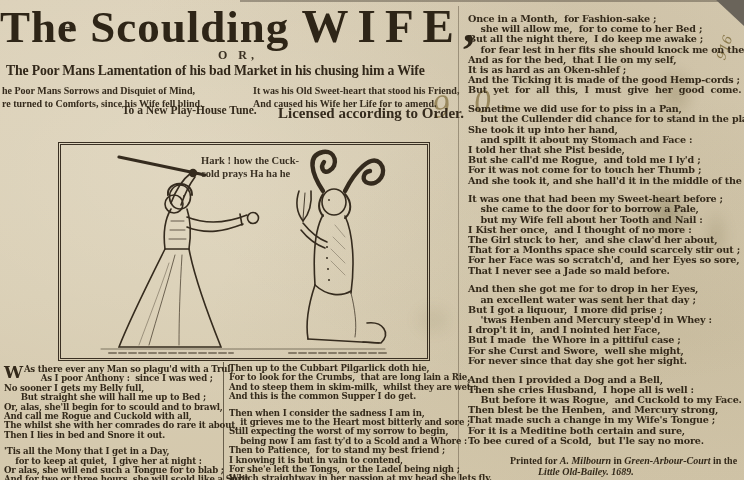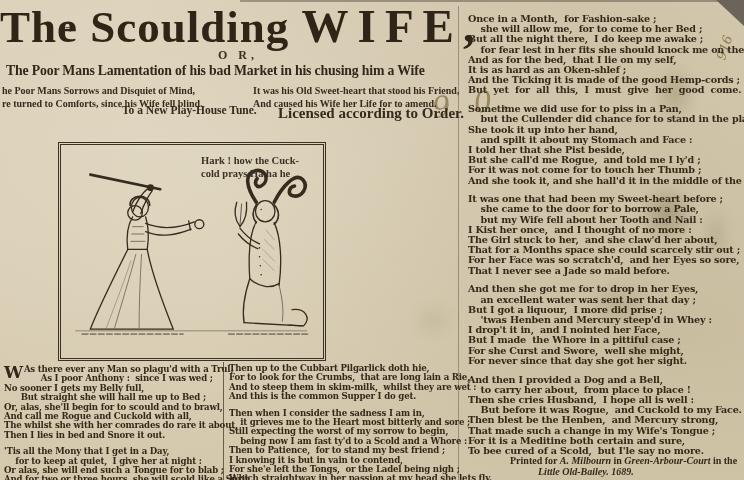--- a/index.html
+++ b/index.html
@@ -28,21 +28,21 @@
     font-size:12px;letter-spacing:4px;color:#3a3022;font-weight:600;}
   .subtitle{position:absolute;left:6px;top:62px;width:500px;transform:scaleX(.92);transform-origin:left top;
     font-size:15px;font-weight:700;color:#32281a;white-space:nowrap;letter-spacing:-.2px;}
   .arg{position:absolute;font-size:10px;line-height:12.5px;font-weight:600;color:#352b1d;white-space:nowrap;}
   .arg-left{left:2px;top:85px;}
   .arg-right{left:253px;top:85px;}
   .tune-line{position:absolute;left:122px;top:104px;font-size:11.5px;font-weight:600;color:#352b1d;}
   .license-line{position:absolute;left:278px;top:105px;font-size:15px;font-weight:700;color:#352b1d;}
 
   
-  .woodcut{position:absolute;left:58px;top:142px;width:268px;height:219px;margin:0;
+  .woodcut{position:absolute;left:58px;top:142px;width:372px;height:219px;margin:0;
     border:3px double #3a3023;box-sizing:border-box;}
   .woodcut svg{position:absolute;inset:0;width:100%;height:100%;}
   .wc-caption{position:absolute;left:140px;top:10px;width:130px;
     font-size:10.5px;line-height:12.5px;color:#3a3124;font-weight:600;}
 
   
   .col{position:absolute;font-family:"DejaVu Serif", serif;font-weight:bold;
     color:#33291a;letter-spacing:-.2px;}
   .col .line{white-space:pre;}
   .col-left{left:4px;top:365px;width:218px;font-size:8.6px;line-height:9.4px;}
@@ -258,21 +258,20 @@
           <div class="line">    an excellent water was sent her that day ;</div>
           <div class="line">But I got a liquour,  I more did prise ;</div>
           <div class="line">    'twas Henben and Mercury steep'd in Whey :</div>
           <div class="line">I drop't it in,  and I nointed her Face,</div>
           <div class="line">But I made  the Whore in a pittiful case ;</div>
           <div class="line">For she Curst and Swore,  well she might,</div>
           <div class="line">For never since that day she got her sight.</div>
         </div>
         <div class="stanza">
           <div class="line">And then I provided a Dog and a Bell,</div>
-          <div class="line">    to carry her about,  from place to place !</div>
           <div class="line">Then she cries Husband,  I hope all is well :</div>
           <div class="line">    But before it was Rogue,  and Cuckold to my Face.</div>
           <div class="line">Then blest be the Henben,  and Mercury strong,</div>
           <div class="line">That made such a change in my Wife's Tongue ;</div>
           <div class="line">For it is a Meditine both certain and sure,</div>
           <div class="line">To bee cured of a Scold,  but I'le say no more.</div>
         </div>
       </div>
 
     <div class="imprint">

